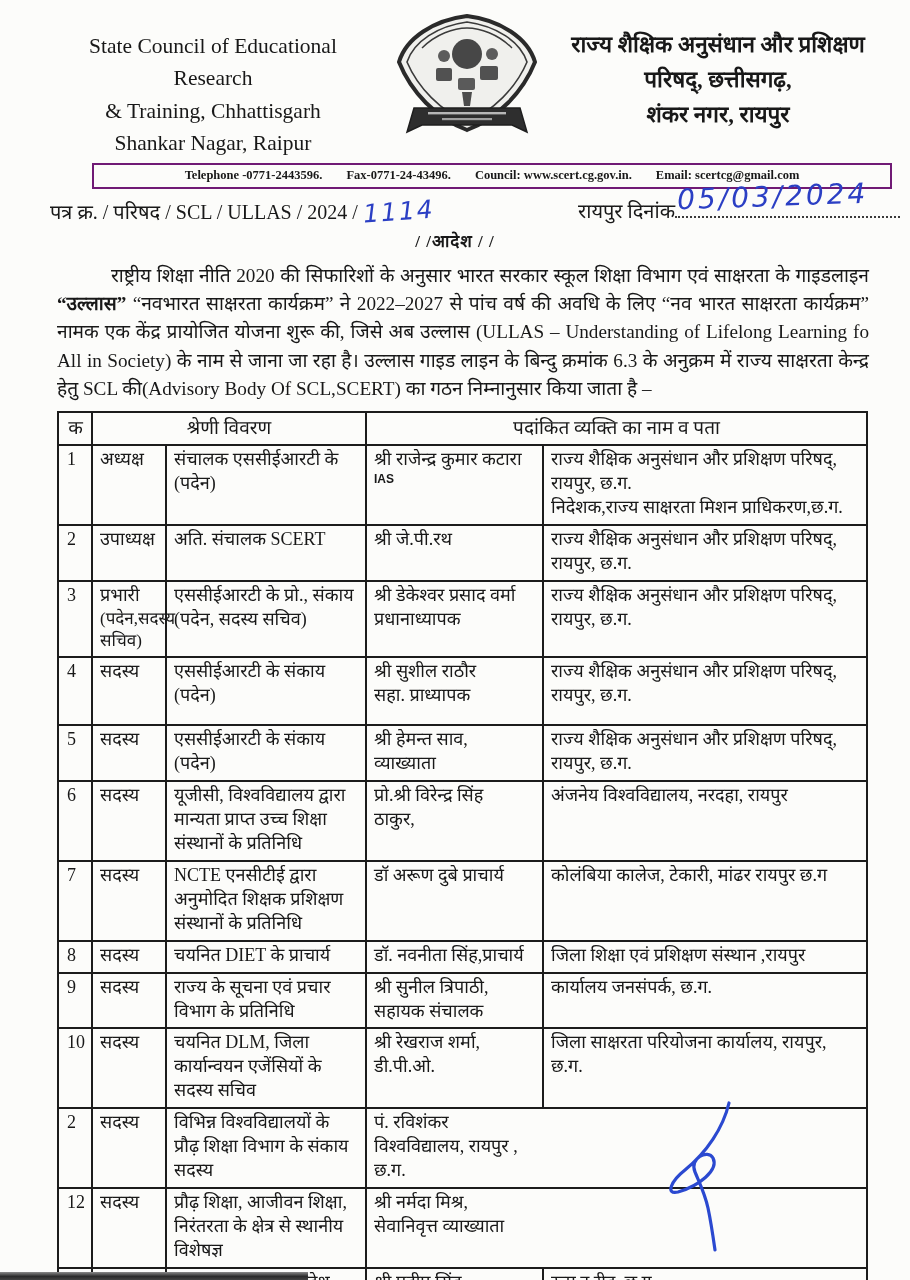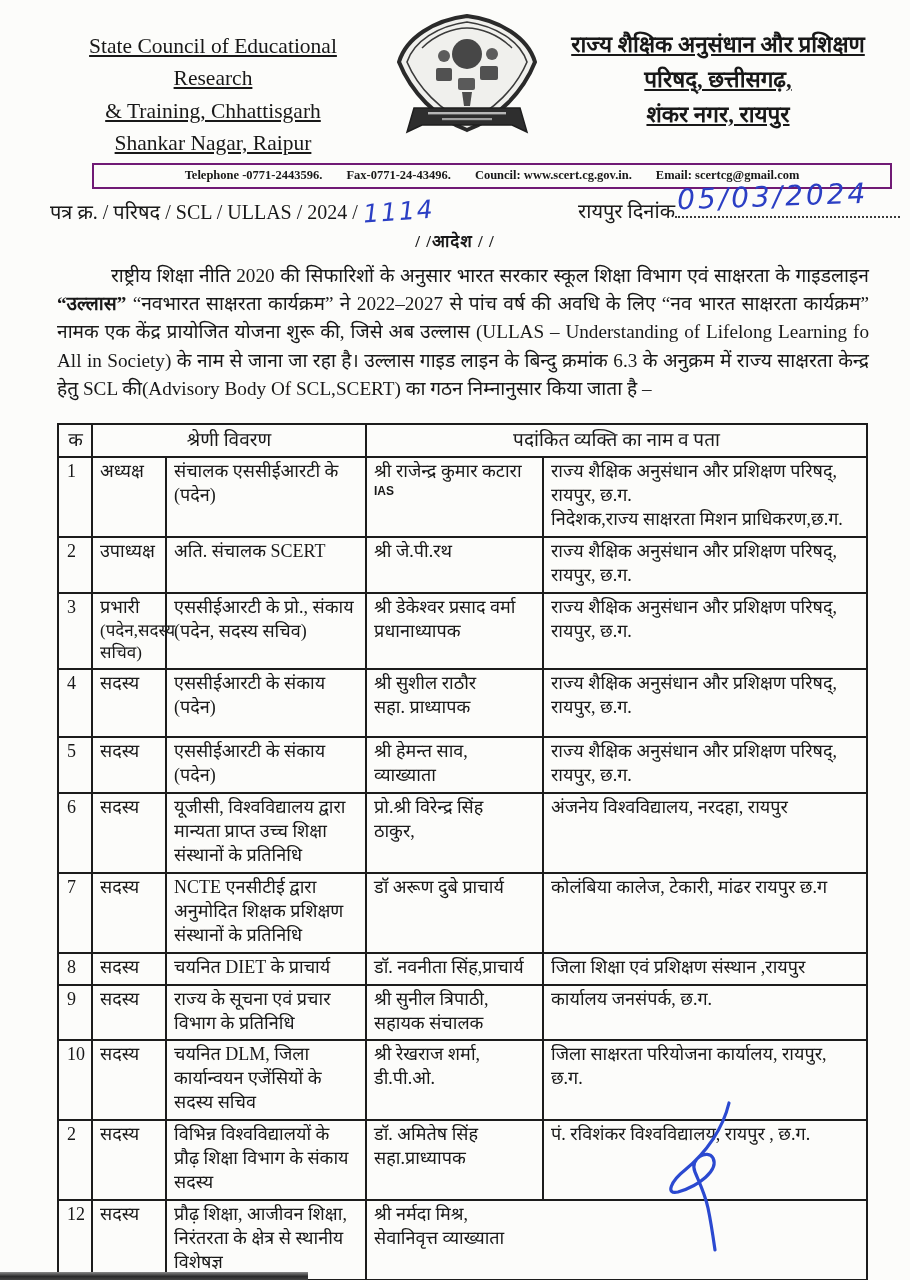--- a/index.html
+++ b/index.html
@@ -3,40 +3,40 @@
 <meta charset="utf-8">
 <style>
   html,body { margin:0; padding:0; }
   body { background:#e9e9e9; }
   .page {
     width:910px; height:1280px; position:relative; overflow:hidden;
     background:#fcfcfa; color:#181818;
     font-family:"Liberation Serif","DejaVu Serif",serif;
   }
   
-  .header { display:flex; align-items:flex-start; padding:12px 26px 0 10px;text-decoration:underline; }
+  .header { display:flex; align-items:flex-start; padding:12px 26px 0 10px; }
   .org-en { width:330px; margin-left:38px; text-align:center; font-size:21.5px; line-height:1.5; padding-top:18px; }
   .logo { width:170px; margin-left:4px; text-align:center; }
   .org-hi { flex:1; text-align:center; font-size:22.5px; font-weight:600; line-height:1.55; padding-top:16px; }
   .contact-bar {
     margin:4px 18px 0 92px; border:2px solid #701a75;
     display:flex; justify-content:center; gap:24px;
     font-weight:bold; font-size:12.5px; padding:3px 0 4px;
     font-family:"Liberation Serif",serif;
   }
   
   .ref-line { display:flex; justify-content:space-between; padding:7px 10px 0 50px; font-size:20px; }
   .hand { color:#2b3fc4; font-family:"DejaVu Sans",sans-serif; font-style:italic; }
   .hand-no { display:inline-block; font-size:25px; transform:rotate(-4deg) translateY(1px); margin-left:5px; letter-spacing:2px; }
   .ref-right { position:relative; white-space:nowrap; }
   .dotline { display:inline-block; width:225px; height:20px; border-bottom:2px dotted #3a3a3a; position:relative; vertical-align:baseline; }
   .hand-date { position:absolute; left:2px; top:-16px; font-size:28px; letter-spacing:3px; transform:rotate(-2deg); white-space:nowrap; }
   .title { text-align:center; font-size:17px; font-weight:bold; margin-top:4px; letter-spacing:1px; }
   
-  .para { margin:10px 16px 20px 57px; width:812px; text-align:justify; font-size:19.2px; line-height:1.47; text-indent:54px; }
+  .para { margin:10px 16px 8px 57px; width:812px; text-align:justify; font-size:19.2px; line-height:1.47; text-indent:54px; }
   
   .table { margin-left:57px; width:811px; border:2px solid #1c1c1c; margin-top:3px; box-sizing:border-box; }
   .trow { display:grid; }
   .thead { grid-template-columns:34px 274px 1fr; font-size:19px; border-bottom:2px solid #1c1c1c; min-height:24px; }
   .brow { grid-template-columns:34px 74px 200px 177px 1fr; border-bottom:2px solid #1c1c1c; font-size:18px; }
   [data-name="table-body"] .brow:last-child { border-bottom:none; }
   .cell { border-right:2px solid #1c1c1c; padding:2px 7px 4px; line-height:1.33; box-sizing:border-box; }
   .trow .cell:last-child { border-right:none; }
   .th { text-align:center; font-weight:400; }
   .c-sno { padding-left:8px; }
@@ -258,24 +258,20 @@
           <div class="cell c-addr" data-name="cell-address">
             <div>जिला साक्षरता परियोजना कार्यालय, रायपुर, छ.ग.</div>
           </div>
         </div>
         <div class="trow brow" data-name="table-row">
           <div class="cell c-sno" data-name="cell-serial">2</div>
           <div class="cell c-cat" data-name="cell-category">
             <div>सदस्य</div>
           </div>
           <div class="cell c-desc" data-name="cell-description">विभिन्न विश्वविद्यालयों के प्रौढ़ शिक्षा विभाग के संकाय सदस्य</div>
-          <div class="cell c-name" data-name="cell-person-name">
-            <div>डॉ. अमितेष सिंह</div>
-            <div>सहा.प्राध्यापक</div>
-          </div>
           <div class="cell c-addr" data-name="cell-address">
             <div>पं. रविशंकर विश्वविद्यालय, रायपुर , छ.ग.</div>
           </div>
         </div>
         <div class="trow brow" data-name="table-row">
           <div class="cell c-sno" data-name="cell-serial">12</div>
           <div class="cell c-cat" data-name="cell-category">
             <div>सदस्य</div>
           </div>
           <div class="cell c-desc" data-name="cell-description">प्रौढ़ शिक्षा, आजीवन शिक्षा, निरंतरता के क्षेत्र से स्थानीय विशेषज्ञ</div>

